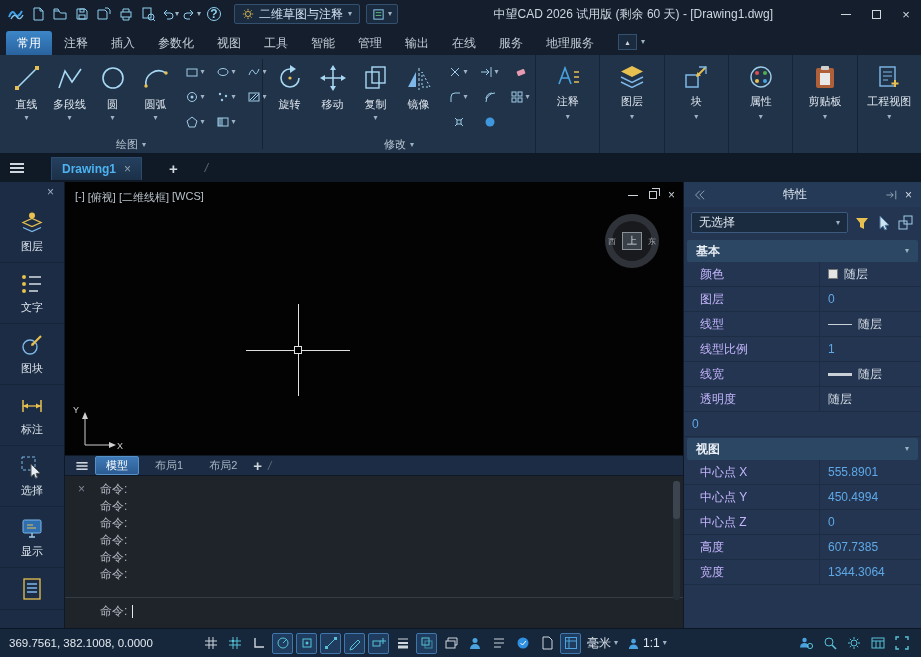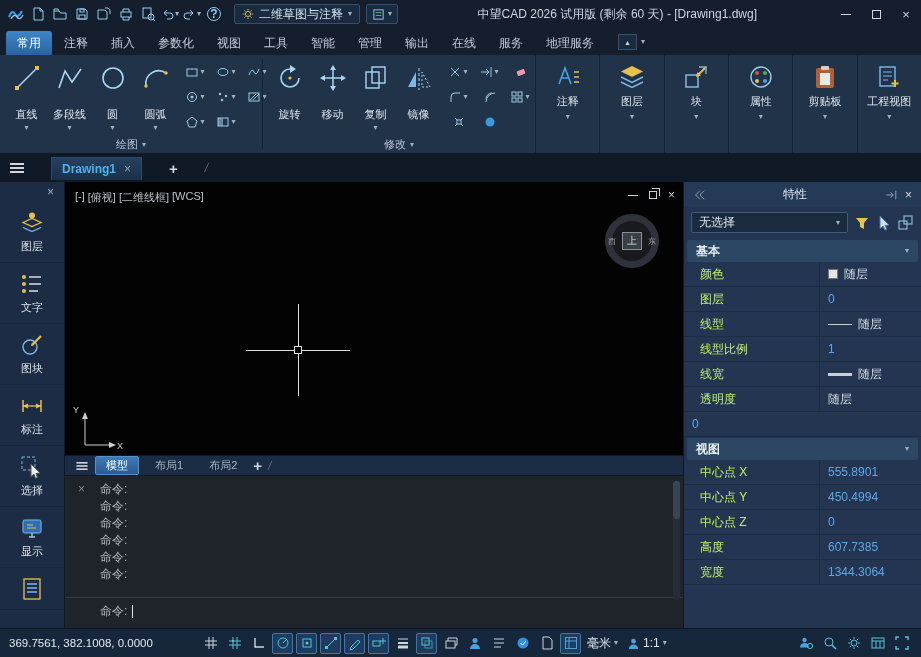--- a/index.html
+++ b/index.html
@@ -7,21 +7,21 @@
 .app{position:relative;width:921px;height:657px;background:#15202f;font-family:"Liberation Sans","DejaVu Sans",sans-serif;font-size:12px;color:#d5dce4;overflow:hidden;user-select:none}
 svg{display:block;overflow:visible}
 .dd{font-size:8px;color:#9fb2c4;line-height:1;font-style:normal}
 
 
 .titlebar{display:flex;align-items:center;height:28px;padding-left:6px;background:#141e2c;gap:2px}
 .tb-icon{height:20px;min-width:20px;display:flex;align-items:center;justify-content:center;gap:1px;border-radius:2px}
 .help-glyph{font-size:12px;font-weight:bold;color:#8fd0f0;border:1px solid #8fd0f0;border-radius:50%;width:14px;height:14px;display:flex;align-items:center;justify-content:center}
 .ws-combo{display:flex;align-items:center;gap:5px;height:20px;margin-left:8px;padding:0 7px;background:#1b2b3f;border:1px solid #33506e;border-radius:2px;color:#cfe0ef;white-space:nowrap}
 .tb-box{display:flex;align-items:center;gap:3px;height:20px;margin-left:4px;padding:0 5px;background:#1b2b3f;border:1px solid #33506e;border-radius:2px}
-.win-title{margin-left:auto;margin-right:72px;color:#cdd6e0;white-space:nowrap}
+.win-title{margin-left:auto;margin-right:56px;color:#cdd6e0;white-space:nowrap}
 .win-btns{display:flex;height:28px}
 .win-btn{width:30px;display:flex;align-items:center;justify-content:center;color:#cfd6dd;font-size:13px}
 .ic-min{width:10px;border-top:1px solid #cfd6dd}
 .ic-max{width:9px;height:9px;border:1px solid #cfd6dd}
 
 
 .rtabs{display:flex;align-items:flex-end;height:27px;background:#141e2c;padding:0 6px;gap:1px}
 .rtab{padding:6px 11px;color:#c3cdd8;border-radius:3px 3px 0 0;line-height:1}
 .rtab.active{background:linear-gradient(#3c86c8,#29639f);color:#fff}
 .ribbon-collapse{display:flex;align-items:center;gap:4px;margin:0 0 5px 12px}
@@ -30,21 +30,21 @@
 
 .ribbon{display:flex;height:99px;background:#203349;border-bottom:1px solid #0e1826}
 .vsep{width:1px;background:#152336;margin:4px 0}
 .panel{display:flex;flex-direction:column}
 .draw-panel{width:262px}
 .mod-panel{width:272px}
 .panel-body{flex:1;display:flex;padding:4px 2px 0 6px}
 .big-tools{display:flex;gap:2px}
 .tool{display:flex;flex-direction:column;align-items:center;min-width:41px;padding-top:2px}
 .tool-ico{height:34px;display:flex;align-items:center}
-.tool-label{font-size:11px;color:#dfe6ee;margin-top:12px;white-space:nowrap}
+.tool-label{font-size:11px;color:#dfe6ee;margin-top:2px;white-space:nowrap}
 .tool .dd{margin-top:2px}
 .mini-grid{display:grid;grid-template-columns:repeat(3,31px);grid-auto-rows:25px;align-content:start;margin-left:4px}
 .mini{display:flex;align-items:center;gap:2px;justify-content:center}
 .panel-label{height:17px;display:flex;align-items:center;justify-content:center;gap:4px;font-size:11px;color:#b9c6d4}
 .bigbtn{flex:1;display:flex;flex-direction:column;align-items:center;padding-top:9px;gap:4px;border-left:1px solid #152336}
 .bigbtn .lbl{font-size:11px;color:#dfe6ee}
 
 
 .docbar{display:flex;align-items:center;height:28px;background:#101a27;padding:0 10px;gap:27px}
 .hamb{width:14px;height:10px;border-top:2px solid #cfd6dd;border-bottom:2px solid #cfd6dd;position:relative}
@@ -96,21 +96,21 @@
 .cmd-thumb{position:absolute;right:0;top:0;width:7px;height:38px;background:#3c444f;border-radius:3px}
 
 
 .props{width:238px;background:#233550;border-left:1px solid #0e1826;display:flex;flex-direction:column}
 .props-head{height:25px;display:flex;align-items:center;padding:0 9px;gap:7px;background:#243a57}
 .props-title{flex:1;text-align:center;color:#e2e9f1}
 .props-sel{display:flex;align-items:center;gap:6px;padding:5px 7px 6px}
 .sel-combo{flex:1;display:flex;align-items:center;justify-content:space-between;height:21px;padding:0 7px;background:#1a2a3f;border:1px solid #3b5a7e;border-radius:2px;color:#dfe6ee}
 .sec-head{display:flex;align-items:center;justify-content:space-between;height:22px;margin:1px 3px 0;padding:0 9px;background:#2c4764;border-radius:2px;color:#e8eef5;font-weight:bold}
 .prow{display:flex;height:25px;align-items:center;border-bottom:1px solid #1c2c42}
-.plabel{width:136px;align-self:stretch;padding-left:16px;color:#bef264;border-right:1px solid #1c2c42;display:flex;align-items:center}
+.plabel{width:136px;align-self:stretch;padding-left:16px;color:#c4b5fd;border-right:1px solid #1c2c42;display:flex;align-items:center}
 .pvalue{flex:1;padding-left:8px;display:flex;align-items:center;gap:6px;color:#d6dde5}
 .pvalue.num{color:#5fa8e8}
 .swatch{width:10px;height:10px;background:#e4e4e4;border:1px solid #777}
 .lt-line{width:24px;border-top:1px solid #c9d0d8}
 .lw-line{width:24px;border-top:3px solid #c9d0d8}
 
 
 .statusbar{display:flex;align-items:center;height:29px;background:#16273c;border-top:1px solid #0c1624;padding:0 9px;gap:3px;color:#cfd6dd}
 .coords{width:188px;font-size:11.5px;color:#e2e8ee}
 .sico{width:21px;height:21px;display:flex;align-items:center;justify-content:center;border-radius:2px;flex:none}

